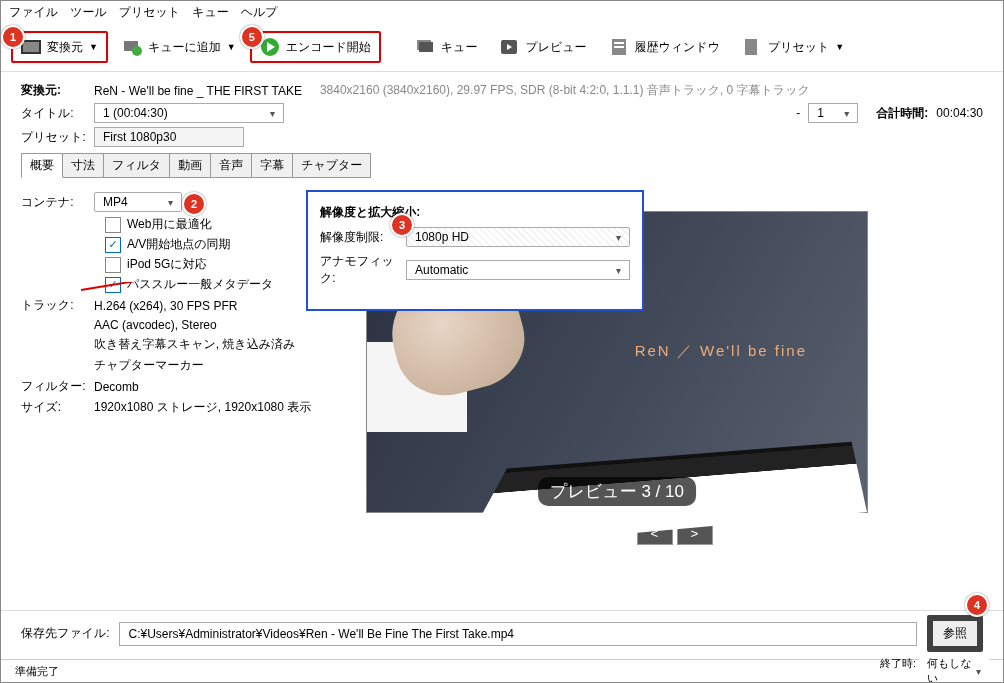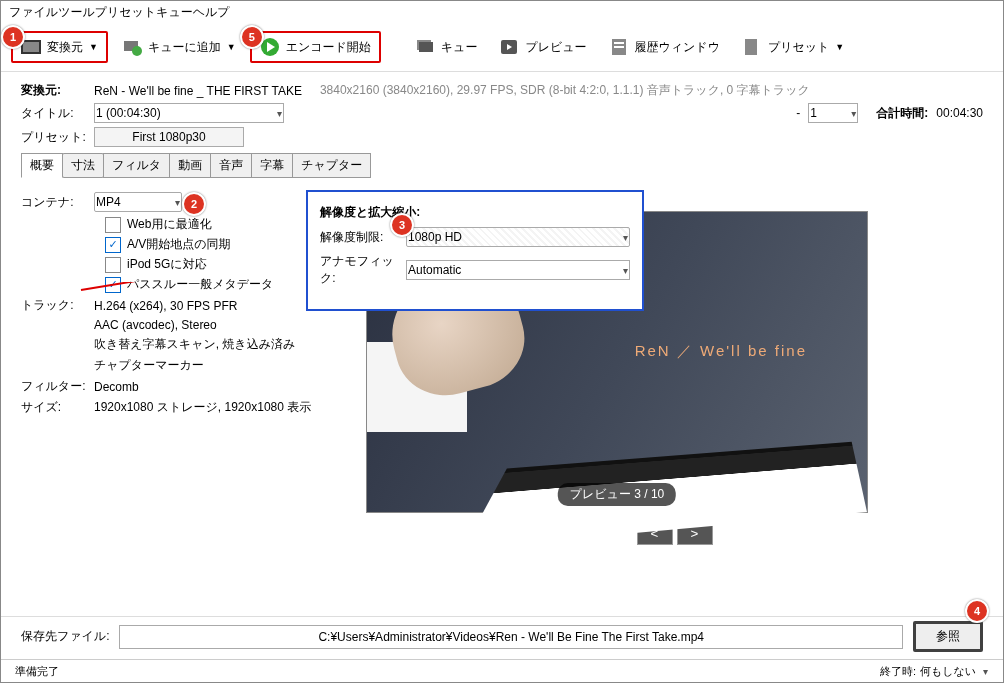--- a/index.html
+++ b/index.html
@@ -1,54 +1,54 @@
 <!DOCTYPE html>
 <html><head>
 <meta charset="utf-8">
 <style>
 body{margin:0;font:12px "Meiryo UI","Yu Gothic UI",sans-serif;background:#fff;color:#000;user-select:none}
 .win{width:1004px;height:683px;border:1px solid #888;position:relative;box-sizing:border-box;overflow:hidden}
 .titlebar{height:30px;display:flex;align-items:center;padding:0 8px;border-bottom:1px solid #e0e0e0}
 .titlebar .ico{width:16px;height:16px;margin-right:6px}
 .titlebar .t{flex:1}
 .titlebar .wbtn{width:40px;text-align:center;font-size:14px}
-.menubar{height:22px;display:flex;align-items:center;gap:0;padding:0 8px}
+.menubar{height:22px;display:flex;align-items:center;gap:12px;padding:0 8px}
 .toolbar{height:48px;display:flex;align-items:center;gap:6px;padding:0 10px;border-bottom:1px solid #ddd}
 .tb{display:flex;align-items:center;gap:6px;padding:4px 8px}
 .tb .ic{width:20px;height:20px}
 .hl{border:2px solid #d00;border-radius:2px}
 .badge{position:absolute;width:20px;height:20px;border-radius:50%;background:#d32;color:#fff;font-weight:bold;display:flex;align-items:center;justify-content:center;font-size:11px;border:2px solid #fff;box-shadow:0 0 2px #0008}
 .body{padding:6px 20px;position:relative;height:calc(100% - 142px);box-sizing:border-box}
 .row{display:flex;align-items:center;margin:4px 0;gap:8px}
 .lbl{width:65px}
-.sel,.inp{border:1px solid #aaa;background:#fff;padding:2px 1px;box-sizing:border-box;display:flex;align-items:center;justify-content:center}
+.sel,.inp{border:1px solid #aaa;background:#fff;padding:2px 8px;box-sizing:border-box;display:flex;align-items:center;justify-content:flex-start}
 .sel::after{content:"▾";color:#555;font-size:10px;margin-left:auto}
 .tabs{display:flex;margin-top:6px}
 .tab{border:1px solid #999;padding:3px 8px;margin-right:-1px;background:#f0f0f0}
 .tab.act{background:#fff;border-bottom:1px solid #fff}
 .content{display:flex;gap:35px;margin-top:10px}
 .col1{width:310px}
 .cb{display:flex;align-items:center;gap:6px;margin:3px 0 3px 84px}
 .cb .box{width:14px;height:14px;border:1px solid #888;display:inline-flex;align-items:center;justify-content:center;font-size:11px}
 .cb .box.chk{color:#06c;border-color:#06c}
 .preview{flex:1}
 .pimg{width:500px;height:300px;background:linear-gradient(120deg,#2a3040 0%,#404858 50%,#5a6270 100%);position:relative;border:1px solid #888}
 .pimg .hand{position:absolute;left:25px;top:60px;width:130px;height:120px;background:radial-gradient(ellipse at 40% 40%,#e8d5c5,#c0a890);border-radius:50% 50% 40% 40%;transform:rotate(-15deg)}
 .pimg .sleeve{position:absolute;left:0;top:130px;width:100px;height:90px;background:#f5f5f5;border-radius:0 30px 0 0}
 .pimg .keys{position:absolute;bottom:0;right:0;width:380px;height:120px;background:linear-gradient(180deg,#222 0,#222 30%,#fff 30%,#fff 100%);transform:perspective(600px) rotateX(50deg) rotateZ(-8deg);transform-origin:bottom right;border-top:8px solid #111}
 .pimg .ov{position:absolute;right:60px;top:130px;color:#ea7;font-size:15px;letter-spacing:2px}
-.pimg .pcount{position:absolute;bottom:6px;left:50%;transform:translateX(-50%);background:#000a;color:#fff;padding:3px 12px;border-radius:10px;font-size:12px}
+.pimg .pcount{position:absolute;bottom:6px;left:50%;transform:translateX(-50%);background:#000a;color:#fff;padding:3px 12px;border-radius:10px;font-size:17px}
 .pnav{display:flex;justify-content:center;gap:4px;margin-top:8px}
 .pnav button{width:36px;height:24px;border:1px solid #999;background:#555;color:#fff}
 .popup{position:absolute;left:305px;top:118px;width:310px;background:#fff;border:2px solid #2050d0;padding:12px 12px 16px;z-index:5}
 .prow{display:flex;align-items:center;margin:6px 0;gap:8px}
 .prow .sel{flex:1}
 .bottom{position:absolute;bottom:26px;left:0;right:0;padding:4px 20px;display:flex;align-items:center;gap:10px;border-top:1px solid #ddd}
 .bottom .inp{flex:1;height:24px}
-.btn{border:3px solid #404040;background:#eee;padding:4px 20px}
+.btn{border:6px solid #404040;background:#eee;padding:4px 10px}
 .status{position:absolute;bottom:0;left:0;right:0;height:22px;border-top:1px solid #ccc;display:flex;align-items:center;padding:0 14px;justify-content:space-between;font-size:11px}
 svg.arrow{position:absolute;z-index:4;pointer-events:none}
 </style>
 </head>
 <body>
 
 <div class="win">
 
 <div class="menubar">
 <span>ファイル</span>

